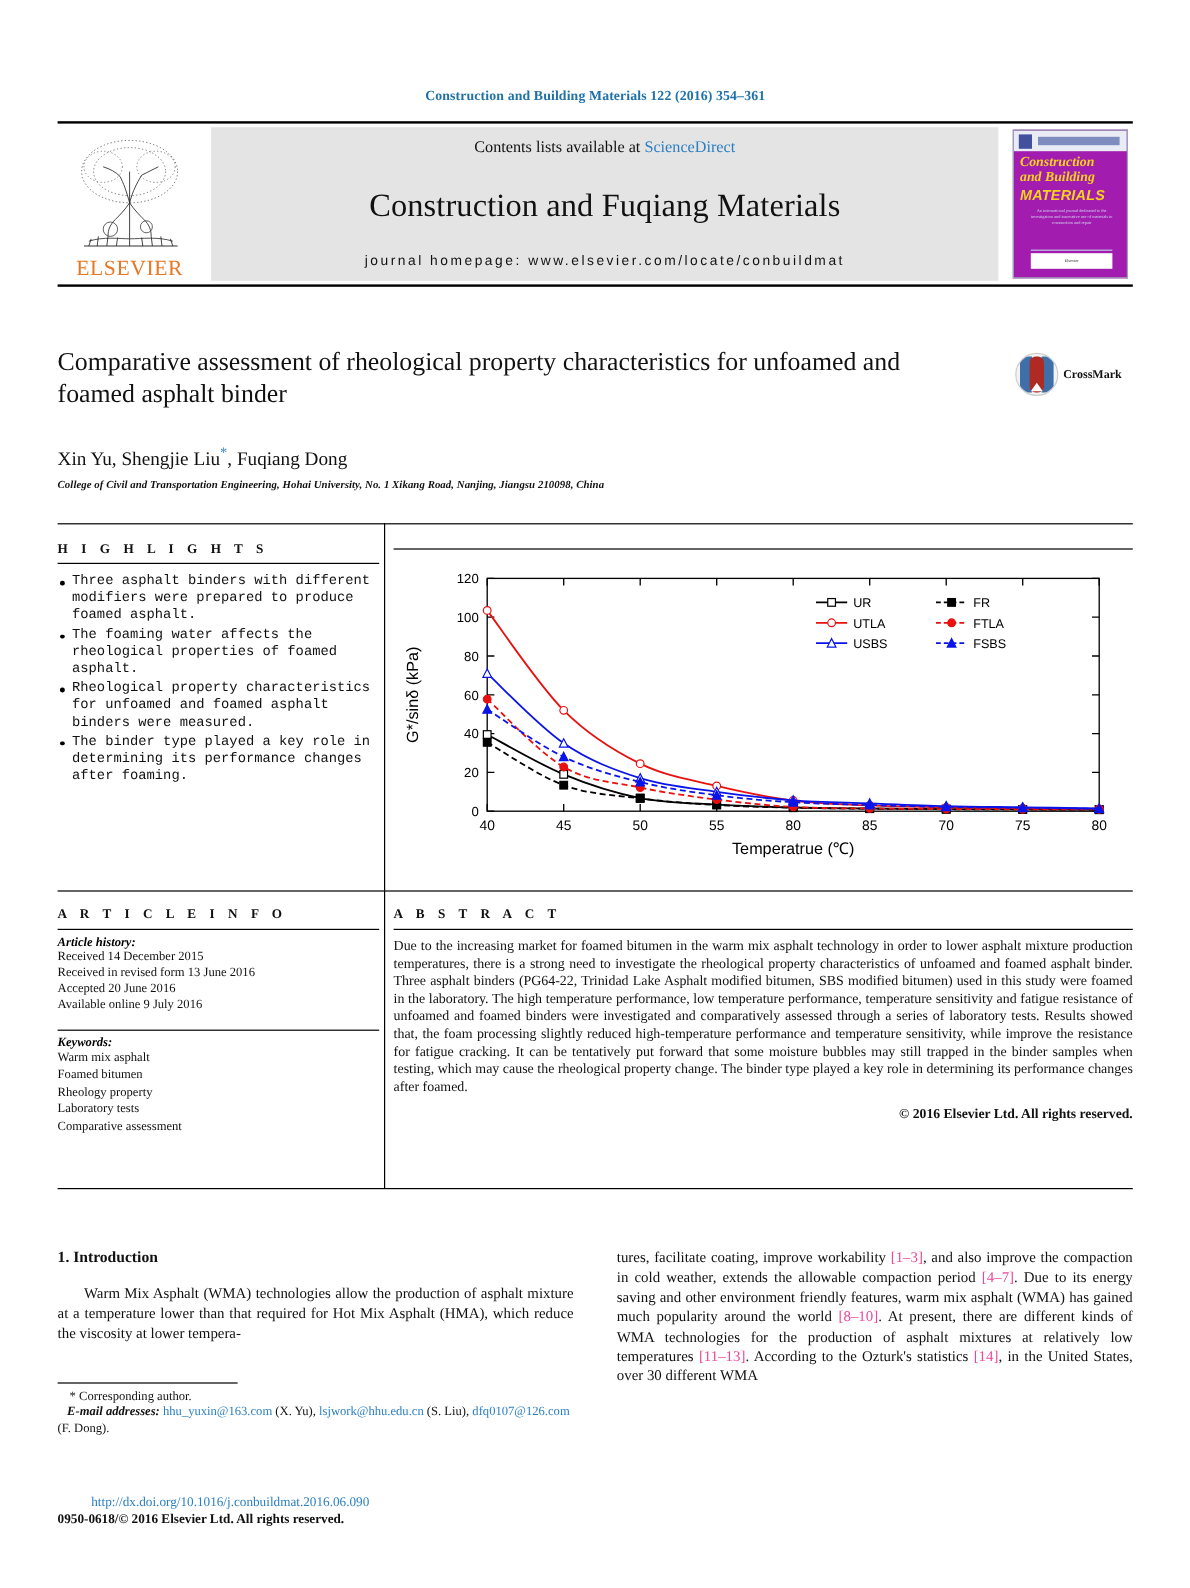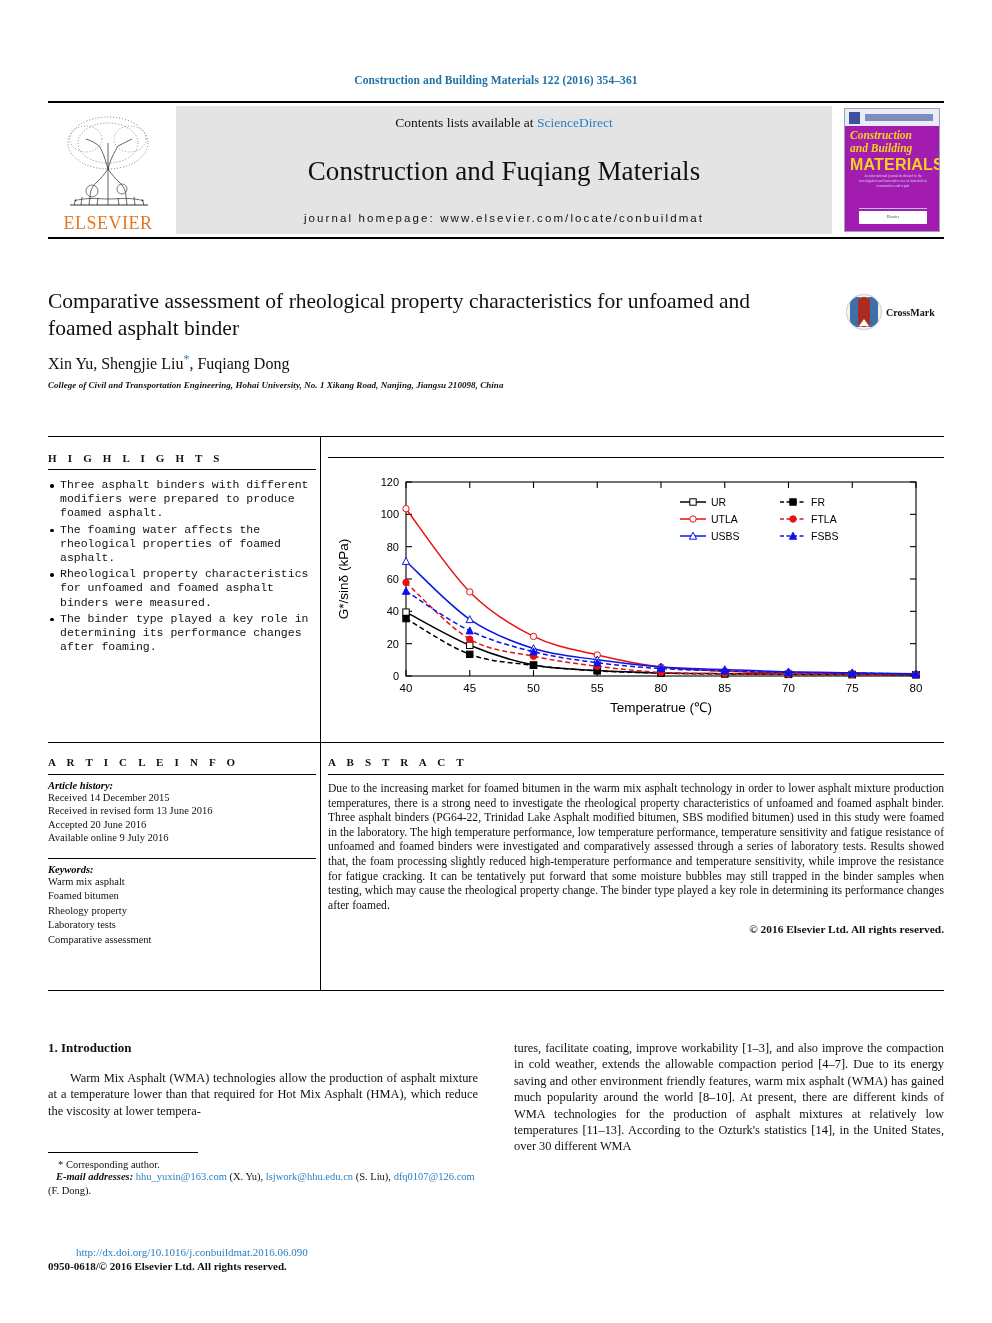--- a/index.html
+++ b/index.html
@@ -31,31 +31,31 @@
   .contents-line{font-size:13.5px;color:#111;}
   .contents-line .sd{color:#2b7fc1;}
   .journal-title{font-size:27px;color:#111;font-weight:400;letter-spacing:.1px;}
   .homepage-line{font-size:11.5px;color:#111;letter-spacing:2.1px;font-family:"Liberation Sans",sans-serif;}
   .cover{width:104px;display:flex;align-items:center;justify-content:center;}
   .cover-img{width:94px;height:122px;border:1px solid #9aa0b5;background:#a21caf;position:relative;overflow:hidden;}
   .cover-top{position:absolute;left:0;top:0;width:100%;height:17px;background:#e9ecf5;}
   .cover-top:after{content:"";position:absolute;left:20px;top:5px;width:68px;height:7px;background:#7f8cc0;}
   .cover-sq{position:absolute;left:4px;top:3px;width:11px;height:12px;background:#41519e;}
   .cov-t1{position:absolute;left:5px;top:20px;width:86px;font-family:"Liberation Serif",serif;font-style:italic;font-weight:bold;font-size:11.5px;color:#f5d21e;line-height:12.5px;}
-  .cov-t2{position:absolute;left:5px;top:47px;width:86px;font-family:"Liberation Sans",sans-serif;font-weight:bold;font-size:16px;color:#f5d21e;letter-spacing:.2px;}
+  .cov-t2{position:absolute;left:5px;top:47px;width:86px;font-family:"Liberation Sans",sans-serif;font-weight:bold;font-size:12px;color:#f5d21e;letter-spacing:.2px;font-style:italic;}
   .cov-blurb{position:absolute;left:12px;top:65px;width:72px;font-size:3.6px;color:#cfd6ef;line-height:5px;text-align:center;}
   .cov-foot{position:absolute;left:14px;bottom:7px;width:68px;height:13px;background:#ffffff;border:0;}
   .cov-foot span{display:block;text-align:center;font-size:3.6px;color:#333;line-height:13px;}
   .cov-line{position:absolute;left:14px;bottom:22px;width:68px;border-top:1px solid #b9c2e2;}
   .mast-rule-bot{border-top:2px solid #000;width:896px;margin-top:3px;}
 
   
   .titleblock{position:absolute;left:48px;top:288px;width:896px;}
   .paper-title{font-size:21.5px;line-height:27px;color:#111;font-weight:400;width:760px;}
-  .authors{margin-top:10px;font-size:16px;color:#111;}
+  .authors{margin-top:28px;font-size:16px;color:#111;}
   .authors .star{color:#2b7fc1;font-size:12px;vertical-align:super;}
   .affil{margin-top:7px;font-size:9px;font-style:italic;font-weight:bold;color:#111;letter-spacing:.05px;}
   .crossmark{position:absolute;right:0;top:4px;width:98px;height:40px;display:flex;align-items:center;gap:4px;}
   .cm-badge{width:34px;height:34px;border-radius:50%;background:#f3f3f3;border:1px solid #ccc;position:relative;overflow:hidden;}
   .cm-left{position:absolute;left:3px;top:2px;width:10px;height:30px;background:#3f6fa8;border-radius:6px 0 0 6px;}
   .cm-right{position:absolute;right:3px;top:2px;width:10px;height:30px;background:#3f6fa8;border-radius:0 6px 6px 0;}
   .cm-mid{position:absolute;left:11px;top:2px;width:12px;height:30px;background:#b02a24;border-radius:5px;}
   .cm-tri{position:absolute;left:12px;bottom:3px;width:0;height:0;border-left:5px solid transparent;border-right:5px solid transparent;border-bottom:7px solid #fff;}
   .cm-text{font-family:"Liberation Serif",serif;font-size:10px;font-weight:bold;color:#111;}
 
@@ -86,21 +86,21 @@
   .ab-rule{border-top:1px solid #000;margin-top:6px;}
   .ab-text{margin-top:7px;font-size:11.6px;line-height:14.6px;text-align:justify;color:#111;}
   .ab-copy{margin-top:10px;text-align:right;font-size:11.4px;font-weight:bold;color:#111;}
 
   
   .col-left{position:absolute;left:48px;top:1040px;width:430px;}
   .col-right{position:absolute;left:514px;top:1040px;width:430px;}
   .h1{font-size:13px;font-weight:bold;color:#111;margin-bottom:14px;}
   .para{font-size:12.4px;line-height:16.4px;text-align:justify;color:#111;text-indent:22px;}
   .para.noind{text-indent:0;}
-  .ref{color:#000000;}
+  .ref{color:#ec4899;}
 
   
   .foot{position:absolute;left:48px;top:1152px;width:430px;}
   .foot-rule{border-top:1px solid #000;width:150px;margin-bottom:6px;}
   .foot-l1{font-size:10.5px;color:#111;padding-left:10px;}
   .foot-l2{font-size:10.5px;color:#111;line-height:13.6px;}
   .foot-l2 i{font-style:italic;font-weight:bold;}
   .mail{color:#2b7fc1;}
   .doi-block{position:absolute;left:48px;top:1246px;width:430px;}
   .doi{font-size:11px;color:#2b7fc1;border-bottom:0;padding-left:28px;}

